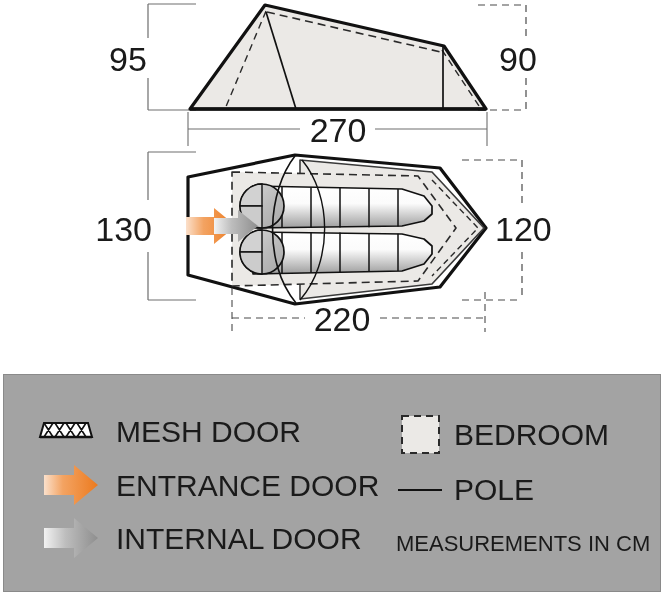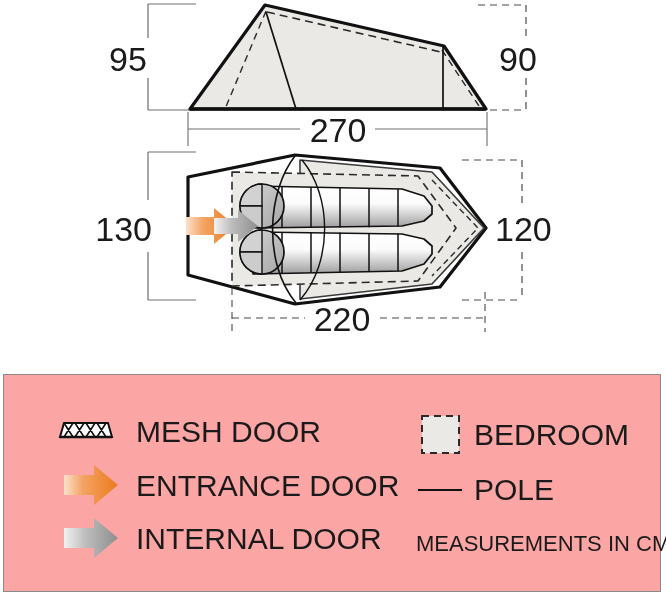--- a/index.html
+++ b/index.html
@@ -7,21 +7,21 @@
     width:666px;height:600px;overflow:hidden;
     font-family:"Liberation Sans", sans-serif;
     -webkit-font-smoothing:antialiased;
   }
   #page{position:relative;width:666px;height:600px;background:#fff;text-decoration:underline;}
   svg{display:block;}
   .dimtext{font-family:"Liberation Sans", sans-serif;fill:#1a1a1a;}
   .legendtext{font-family:"Liberation Sans", sans-serif;fill:#1a1a1a;}
   #legend-panel{
     position:absolute;left:3px;top:374px;width:658px;height:218px;
-    border:1px solid #8a8a8a;background:#fca5a5;box-sizing:border-box;padding-left:20px;
+    border:1px solid #8a8a8a;background:#a3a3a3;box-sizing:border-box;
   }
 </style>
 </head>
 <body>
 
 <div id="page">
 
   <svg id="drawing" width="666" height="372" viewBox="0 0 666 372">
     <defs>
 

